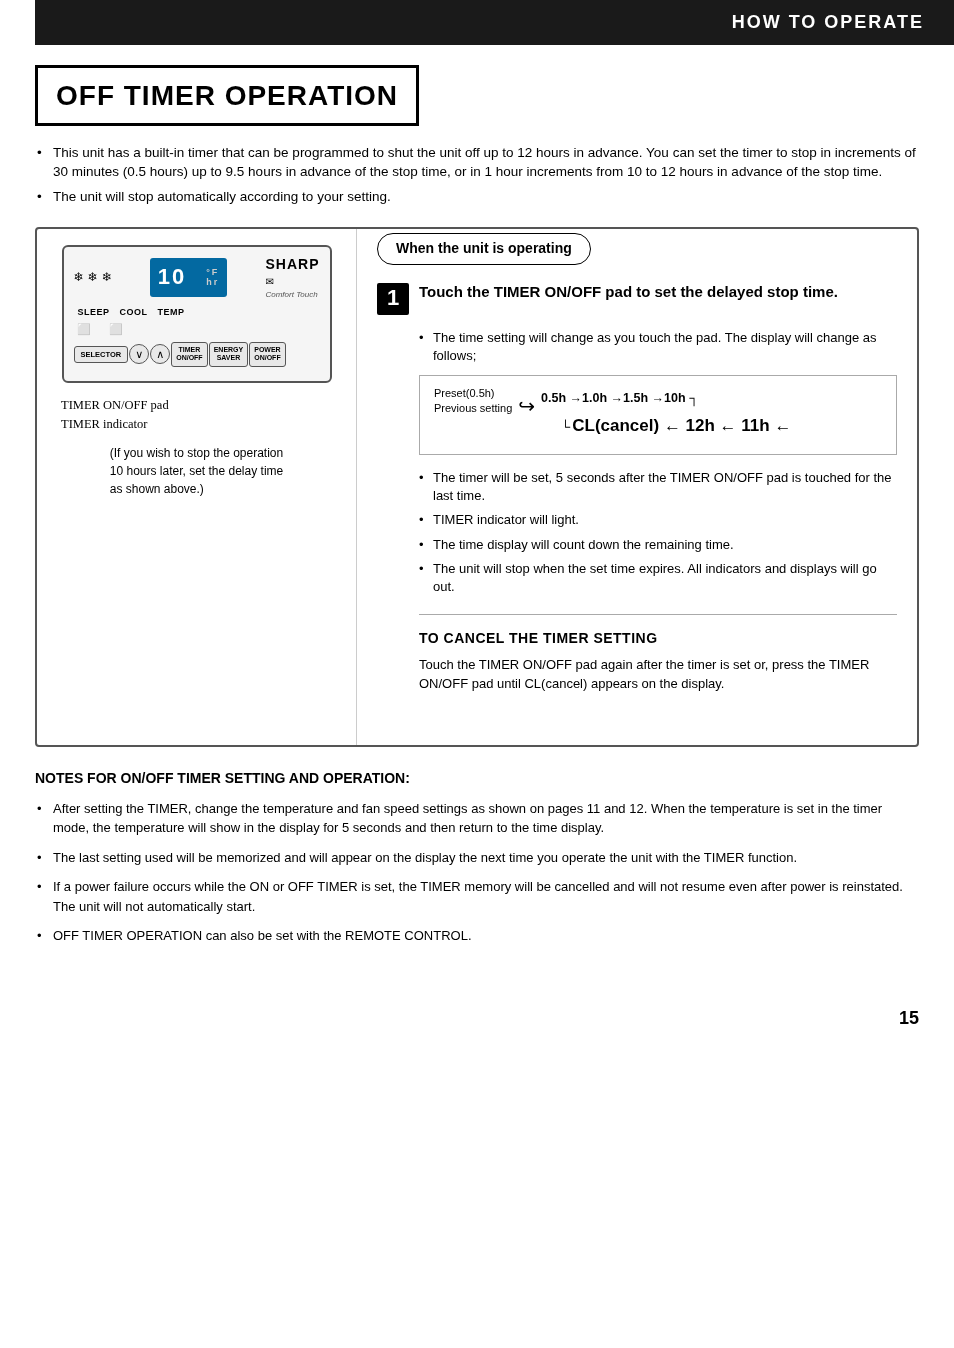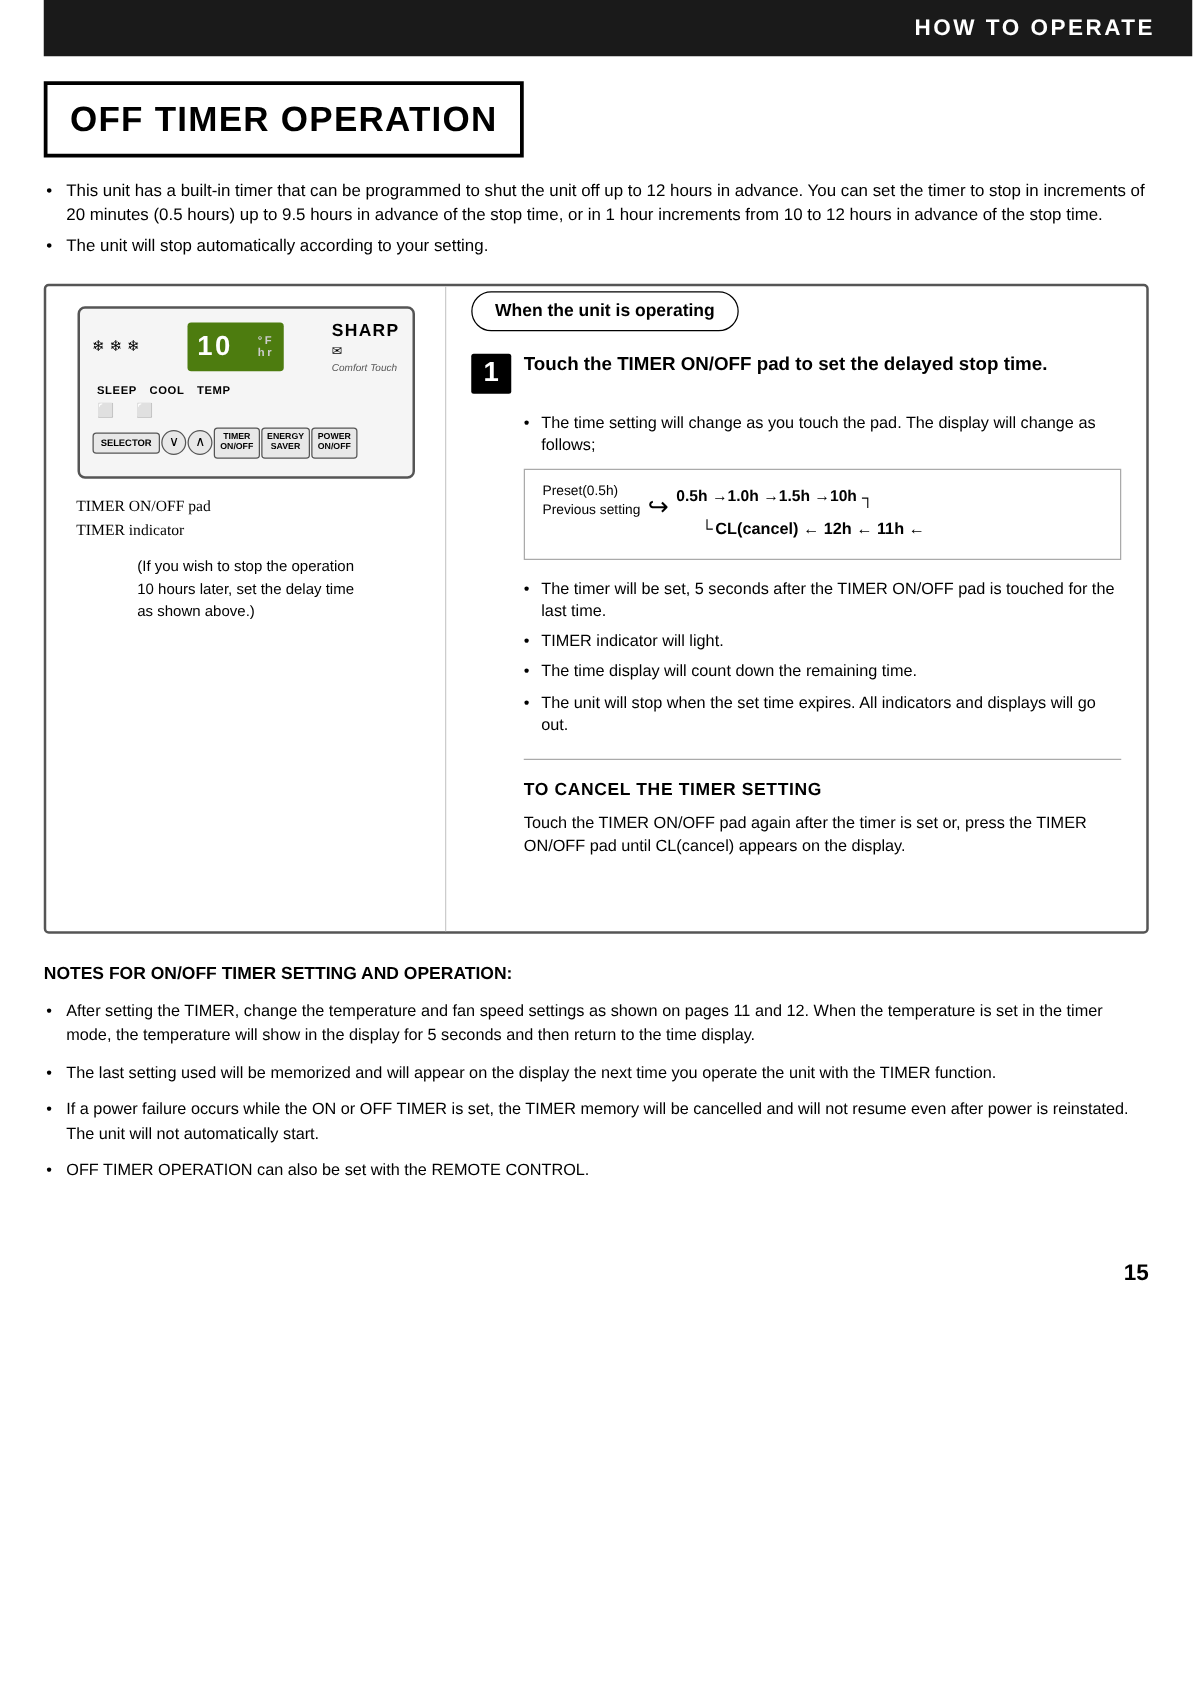--- a/index.html
+++ b/index.html
@@ -99,21 +99,21 @@
       margin-bottom: 6px;
     }
 
     .ac-icons {
       display: flex;
       gap: 4px;
       font-size: 12px;
     }
 
     .ac-display {
-      background: #4d7c0f;
+      background: #0369a1;
       color: #fff;
       font-size: 22px;
       font-weight: bold;
       padding: 4px 8px;
       border-radius: 3px;
       letter-spacing: 2px;
       display: flex;
       align-items: center;
       gap: 20px;
     }
@@ -260,21 +260,21 @@
     
     .timer-flow {
       border: 1px solid #aaa;
       padding: 10px 14px;
       margin: 10px 0 14px 0;
       font-size: 12px;
       line-height: 1.8;
     }
     .flow-row {
       display: flex;
-      align-items: center;
+      align-items: flex-end;
       gap: 2px;
       font-size: 12px;
     }
     .flow-row2 {
       display: flex;
       align-items: center;
       gap: 2px;
       font-size: 12px;
       padding-left: 20px;
     }
@@ -335,21 +335,21 @@
 
 <div class="main-content">
 
   
   <div class="title-box">
     <h1>OFF TIMER OPERATION</h1>
   </div>
 
   
   <ul class="intro-bullets">
-    <li>This unit has a built-in timer that can be programmed to shut the unit off up to 12 hours in advance. You can set the timer to stop in increments of 20 minutes (0.5 hours) up to 9.5 hours in advance of the stop time, or in 1 hour increments from 10 to 12 hours in advance of the stop time.</li>
+    <li>This unit has a built-in timer that can be programmed to shut the unit off up to 12 hours in advance. You can set the timer to stop in increments of 30 minutes (0.5 hours) up to 9.5 hours in advance of the stop time, or in 1 hour increments from 10 to 12 hours in advance of the stop time.</li>
     <li>The unit will stop automatically according to your setting.</li>
   </ul>
 
   
   <div class="diagram-section">
 
     <div class="diagram-left">
 
       <div class="ac-unit">
 
@@ -435,21 +435,21 @@
               <div style="font-size:11px;">Previous setting</div>
             </div>
             <div style="font-size:20px; margin-top:2px;">↪</div>
             <div>
               <div class="flow-row">
                 <span style="font-weight:bold; font-size:12.5px;">0.5h →1.0h →1.5h →10h</span>
                 <span style="font-size:13px; margin-left:2px;">┐</span>
               </div>
               <div class="flow-row2" style="margin-top:2px;">
                 <span style="font-size:13px;">└</span>
-                <span style="font-weight:bold; font-size:13px;">CL(cancel) ← 12h ← 11h ←</span>
+                <span style="font-weight:bold; font-size:17px;">CL(cancel) ← 12h ← 11h ←</span>
               </div>
             </div>
           </div>
         </div>
 
         <ul>
           <li class="step-bullet">The timer will be set, 5 seconds after the TIMER ON/OFF pad is touched for the last time.</li>
           <li class="step-bullet">TIMER indicator will light.</li>
           <li class="step-bullet">The time display will count down the remaining time.</li>
           <li class="step-bullet">The unit will stop when the set time expires. All indicators and displays will go out.</li>

